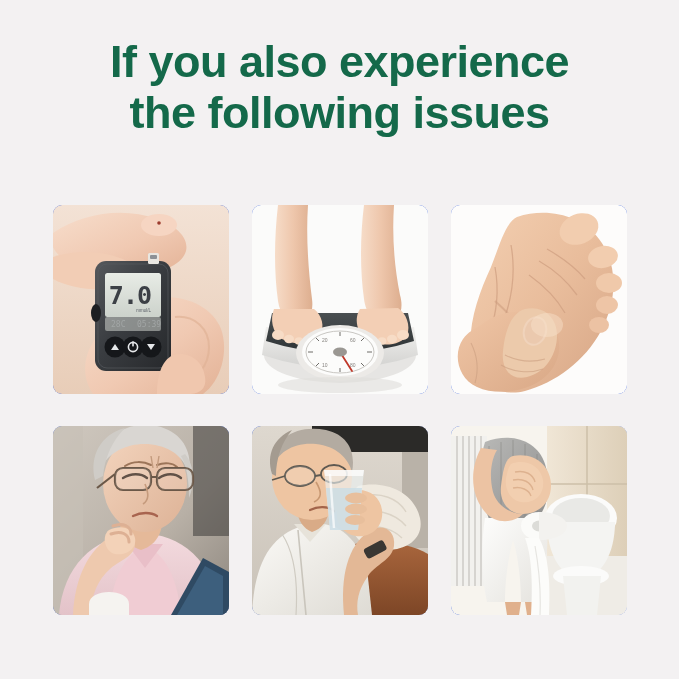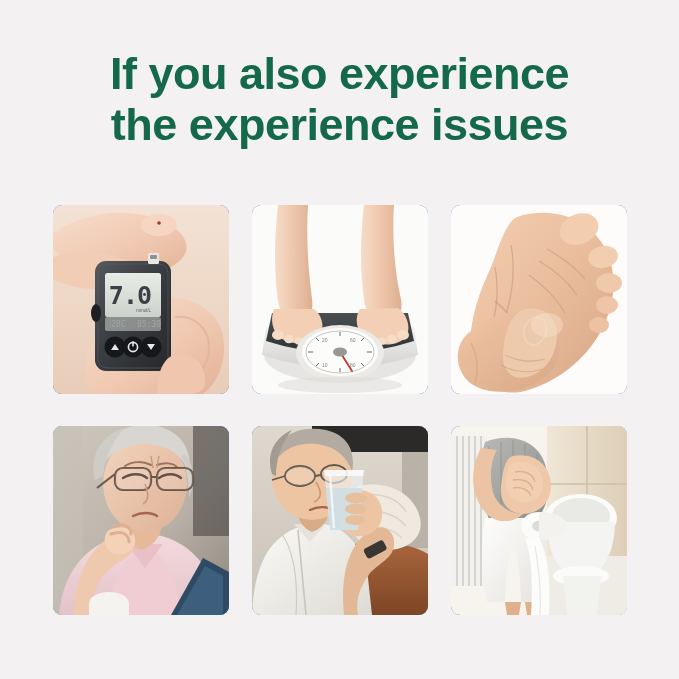--- a/index.html
+++ b/index.html
@@ -20,21 +20,21 @@
     width: 679px;
     height: 679px;
     position: relative;
     background: #f3f1f2;
   }
 
   
   .heading {
     position: absolute;
     left: 0;
-    top: 48px;
+    top: 36px;
     width: 679px;
     text-align: center;
     color: #14694a;
     font-family: "Liberation Sans Narrow", "Liberation Sans", sans-serif;
     font-weight: bold;
     font-size: 45px;
     line-height: 51px;
     letter-spacing: -0.5px;
   }
   .heading .hline { display: block; white-space: nowrap; }
@@ -61,21 +61,21 @@
   }
   .tile svg { display: block; width: 176px; height: 189px; }
 </style>
 </head>
 <body>
 
 <div class="page">
 
   <div class="heading">
     <span class="hline">If you also experience</span>
-    <span class="hline">the experience issues</span>
+    <span class="hline">the following issues</span>
   </div>
 
   <div class="grid">
 
     <div class="tile">
       <svg viewBox="0 0 176 189" xmlns="http://www.w3.org/2000/svg">
         <defs>
           <linearGradient id="skin1" x1="0" y1="0" x2="1" y2="1">
             <stop offset="0%" stop-color="#f7ddcb"></stop>
             <stop offset="55%" stop-color="#f0c9b2"></stop>

